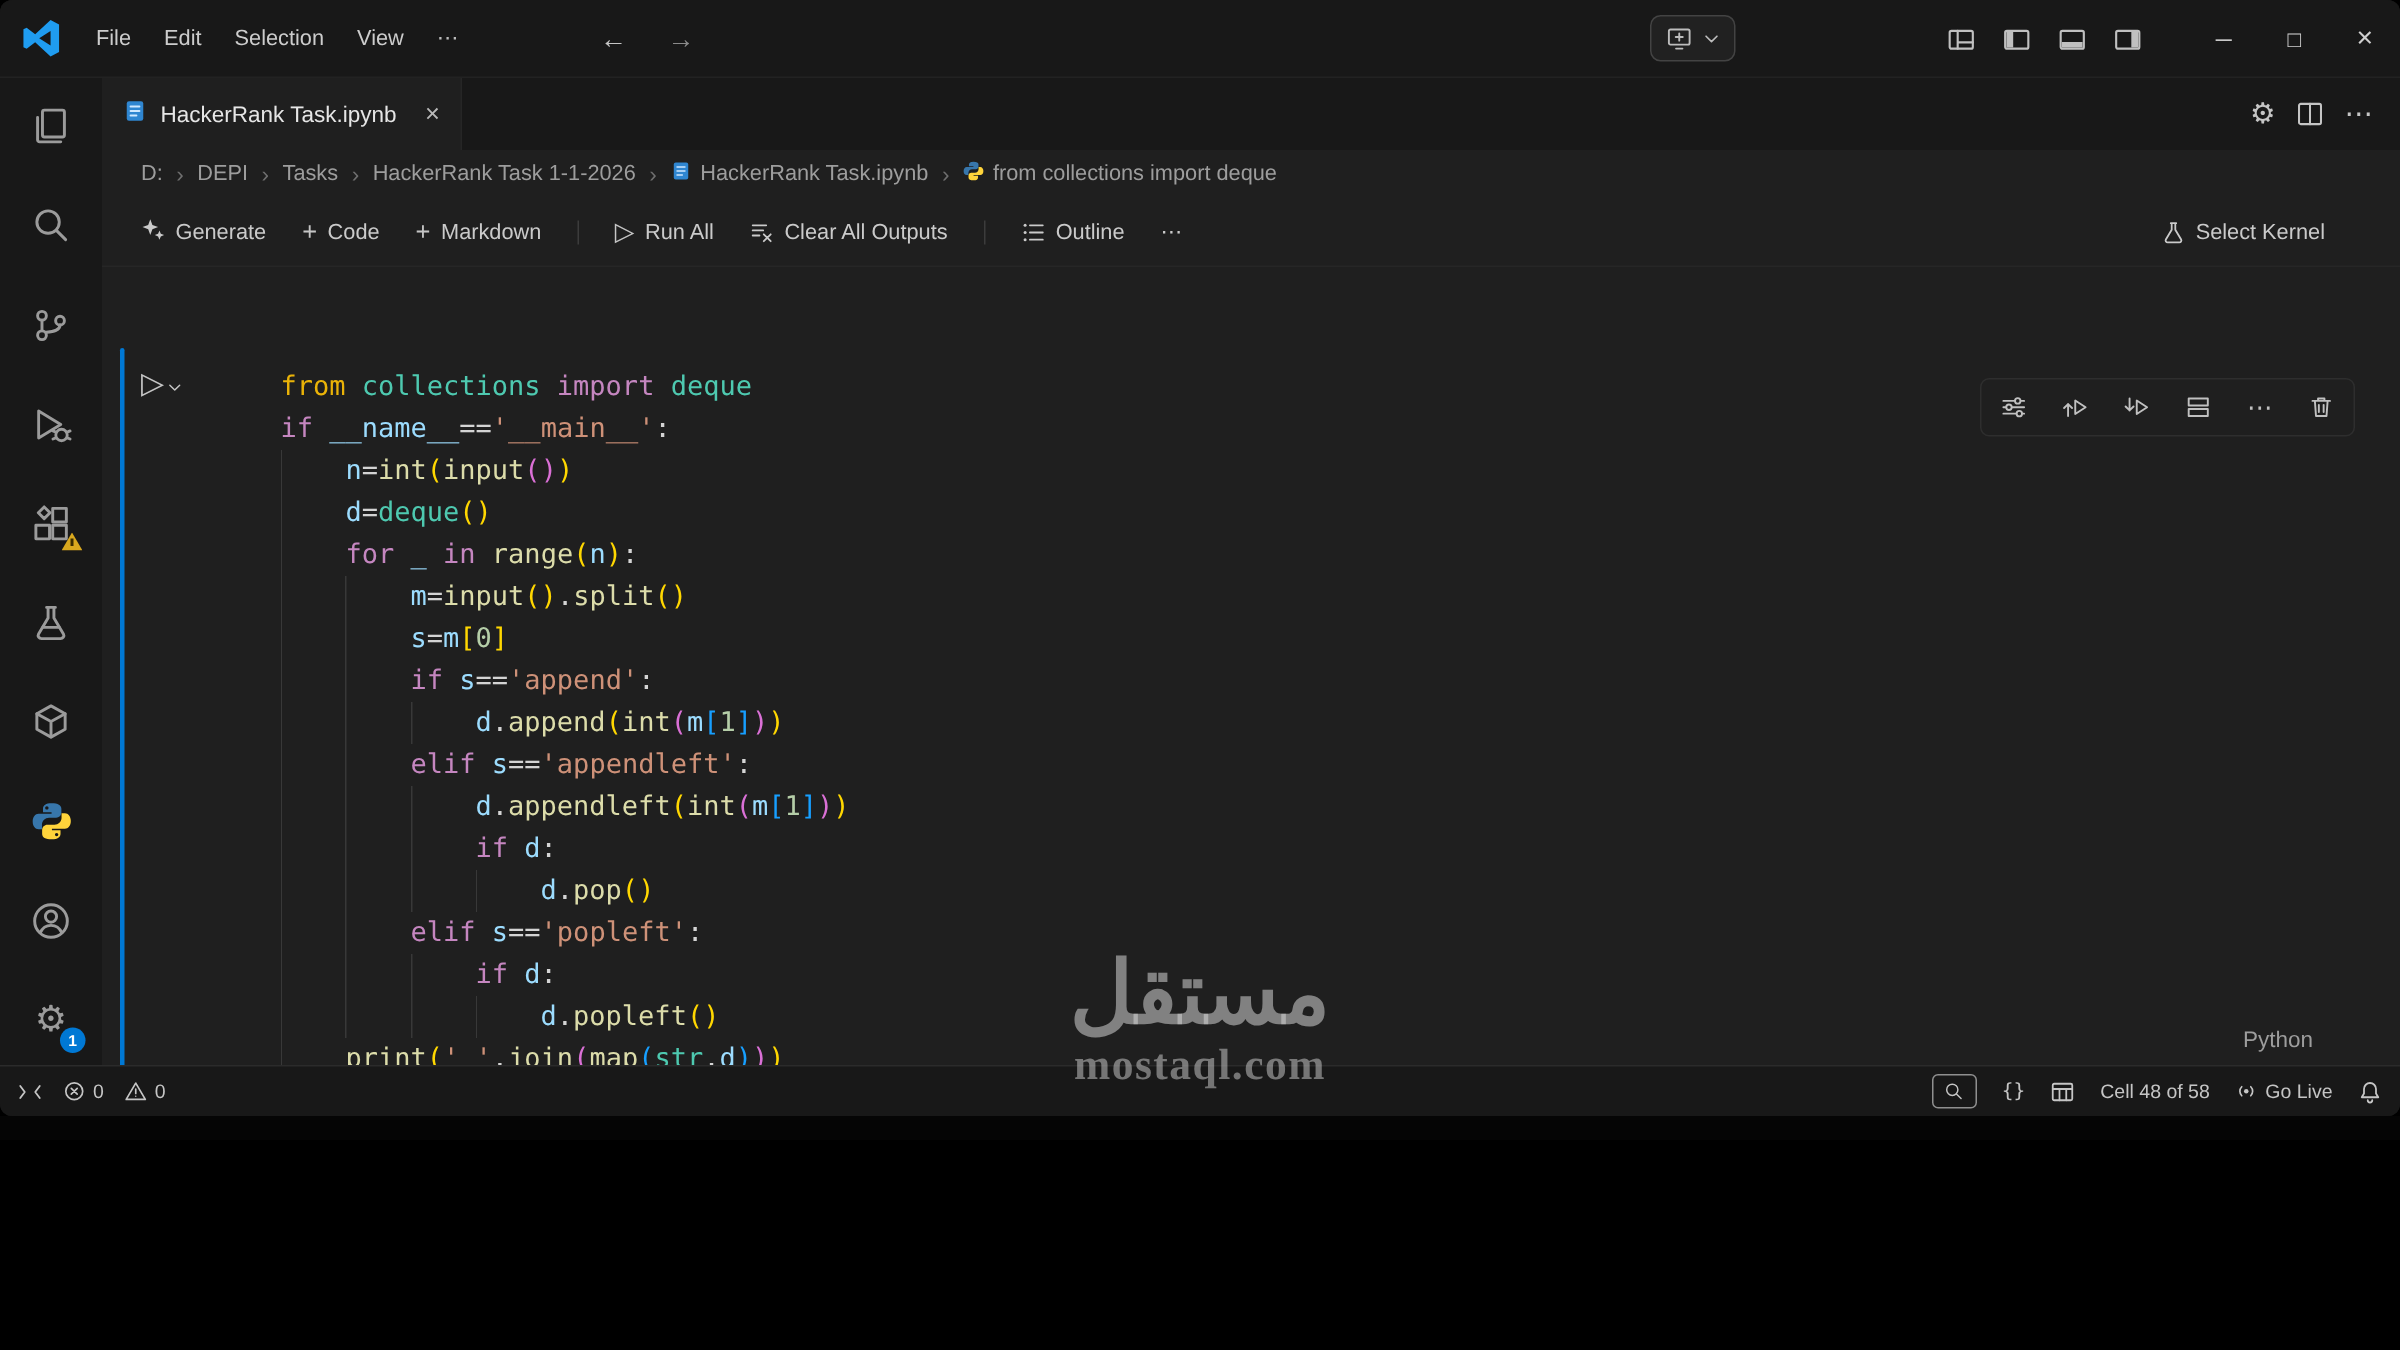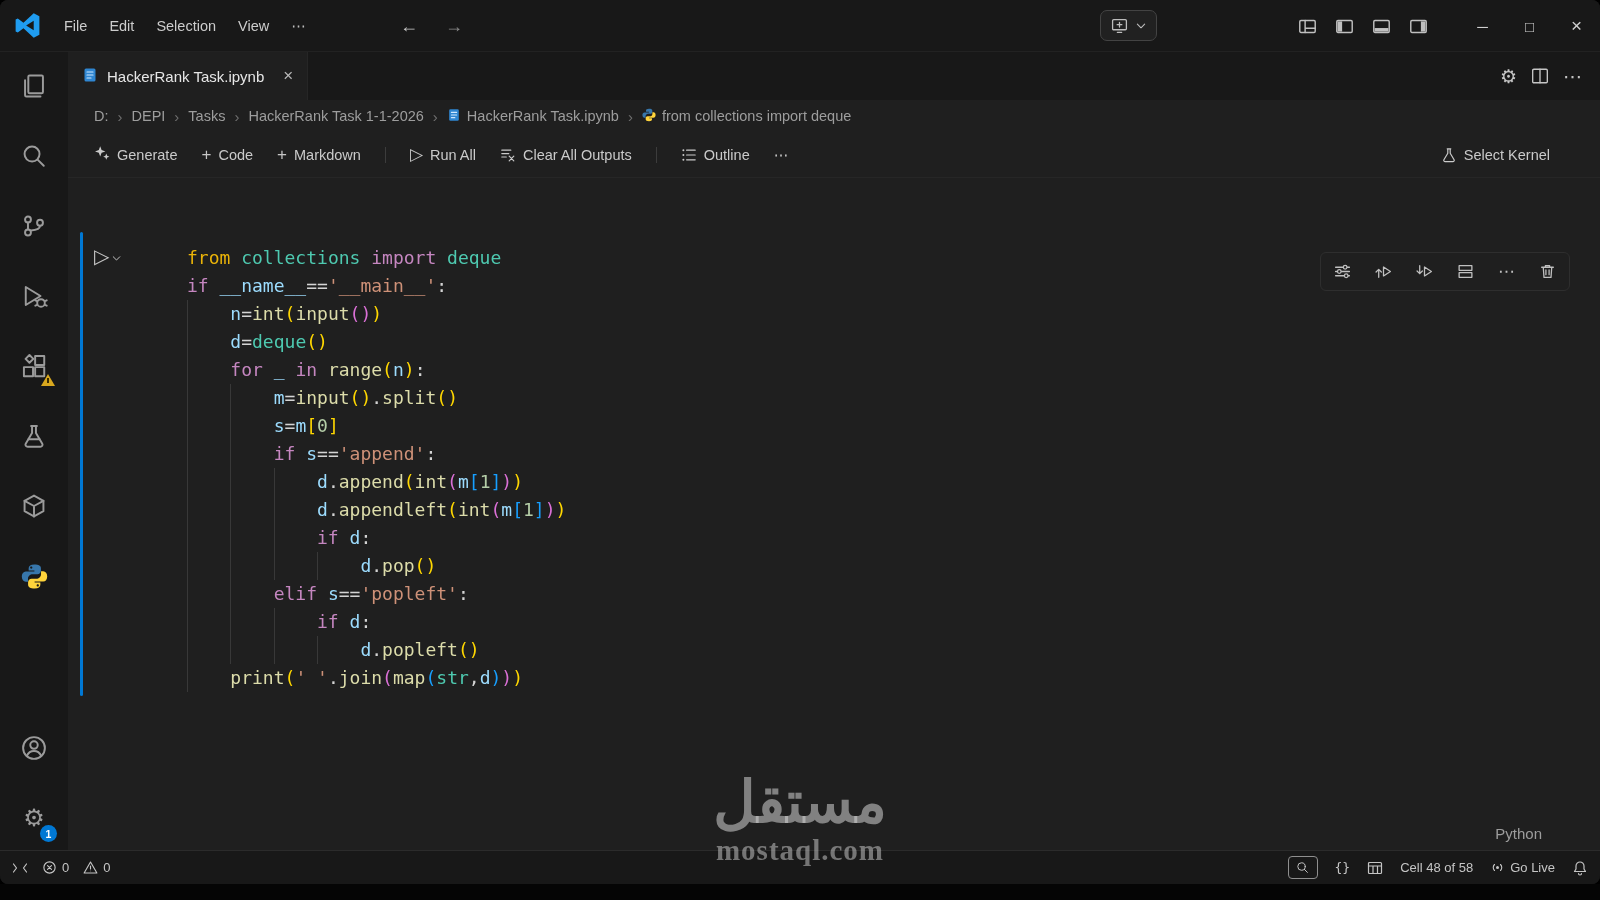--- a/index.html
+++ b/index.html
@@ -1,18 +1,18 @@
 <!DOCTYPE html>
 <html><head>
 <meta charset="utf-8">
 <style>
   *{margin:0;padding:0;box-sizing:border-box}
   html,body{width:1600px;height:900px;background:#000;overflow:hidden}
   body{font-family:"Liberation Sans",sans-serif;color:#ccc;font-size:14px}
-  .window{position:relative;width:1600px;height:884px;background:#181818;border-radius:8px;overflow:hidden;display:flex;flex-direction:column}
+  .window{position:relative;width:1600px;height:744px;background:#181818;border-radius:8px;overflow:hidden;display:flex;flex-direction:column}
 
   svg.ic{fill:none;stroke:currentColor;stroke-width:1.2;stroke-linecap:round;stroke-linejoin:round;display:block}
 
   
   .titlebar{position:relative;height:52px;flex:none;display:flex;align-items:center;background:#181818;border-bottom:1px solid #222}
   .tb-left{display:flex;align-items:center;padding-left:14px}
   .logo{width:27px;height:27px;margin-right:12px}
   .menu{padding:6px 11px;font-size:14.5px;color:#ccc;border-radius:5px}
   .menu.more{color:#bdbdbd}
   .nav{position:absolute;left:400px;top:0;height:52px;display:flex;align-items:center;gap:27px;font-size:18px;color:#c5c5c5}
@@ -391,20 +391,21 @@
             <div>
                 <div class="code-line"><span style="color: #eab308;">from </span><span style="color: rgb(78, 201, 176);">collections </span><span style="color: rgb(197, 134, 192);">import </span><span style="color: rgb(78, 201, 176);">deque</span></div>
                 <div class="code-line"><span style="color: rgb(197, 134, 192);">if </span><span style="color: rgb(156, 220, 254);">__name__</span><span style="color: rgb(212, 212, 212);">==</span><span style="color: rgb(206, 145, 120);">'__main__'</span><span style="color: rgb(212, 212, 212);">:</span></div>
                 <div class="code-line"><span class="indent"></span><span style="color: rgb(156, 220, 254);">n</span><span style="color: rgb(212, 212, 212);">=</span><span style="color: rgb(220, 220, 170);">int</span><span style="color: rgb(255, 215, 0);">(</span><span style="color: rgb(220, 220, 170);">input</span><span style="color: rgb(218, 112, 214);">(</span><span style="color: rgb(218, 112, 214);">)</span><span style="color: rgb(255, 215, 0);">)</span></div>
                 <div class="code-line"><span class="indent"></span><span style="color: rgb(156, 220, 254);">d</span><span style="color: rgb(212, 212, 212);">=</span><span style="color: rgb(78, 201, 176);">deque</span><span style="color: rgb(255, 215, 0);">(</span><span style="color: rgb(255, 215, 0);">)</span></div>
                 <div class="code-line"><span class="indent"></span><span style="color: rgb(197, 134, 192);">for </span><span style="color: rgb(156, 220, 254);">_ </span><span style="color: rgb(197, 134, 192);">in </span><span style="color: rgb(220, 220, 170);">range</span><span style="color: rgb(255, 215, 0);">(</span><span style="color: rgb(156, 220, 254);">n</span><span style="color: rgb(255, 215, 0);">)</span><span style="color: rgb(212, 212, 212);">:</span></div>
                 <div class="code-line"><span class="indent"></span><span class="indent"></span><span style="color: rgb(156, 220, 254);">m</span><span style="color: rgb(212, 212, 212);">=</span><span style="color: rgb(220, 220, 170);">input</span><span style="color: rgb(255, 215, 0);">(</span><span style="color: rgb(255, 215, 0);">)</span><span style="color: rgb(212, 212, 212);">.</span><span style="color: rgb(220, 220, 170);">split</span><span style="color: rgb(255, 215, 0);">(</span><span style="color: rgb(255, 215, 0);">)</span></div>
                 <div class="code-line"><span class="indent"></span><span class="indent"></span><span style="color: rgb(156, 220, 254);">s</span><span style="color: rgb(212, 212, 212);">=</span><span style="color: rgb(156, 220, 254);">m</span><span style="color: rgb(255, 215, 0);">[</span><span style="color: rgb(181, 206, 168);">0</span><span style="color: rgb(255, 215, 0);">]</span></div>
                 <div class="code-line"><span class="indent"></span><span class="indent"></span><span style="color: rgb(197, 134, 192);">if </span><span style="color: rgb(156, 220, 254);">s</span><span style="color: rgb(212, 212, 212);">==</span><span style="color: rgb(206, 145, 120);">'append'</span><span style="color: rgb(212, 212, 212);">:</span></div>
                 <div class="code-line"><span class="indent"></span><span class="indent"></span><span class="indent"></span><span style="color: rgb(156, 220, 254);">d</span><span style="color: rgb(212, 212, 212);">.</span><span style="color: rgb(220, 220, 170);">append</span><span style="color: rgb(255, 215, 0);">(</span><span style="color: rgb(220, 220, 170);">int</span><span style="color: rgb(218, 112, 214);">(</span><span style="color: rgb(156, 220, 254);">m</span><span style="color: rgb(23, 159, 255);">[</span><span style="color: rgb(181, 206, 168);">1</span><span style="color: rgb(23, 159, 255);">]</span><span style="color: rgb(218, 112, 214);">)</span><span style="color: rgb(255, 215, 0);">)</span></div>
+                <div class="code-line"><span class="indent"></span><span class="indent"></span><span style="color: rgb(197, 134, 192);">elif </span><span style="color: rgb(156, 220, 254);">s</span><span style="color: rgb(212, 212, 212);">==</span><span style="color: rgb(206, 145, 120);">'appendleft'</span><span style="color: rgb(212, 212, 212);">:</span></div>
                 <div class="code-line"><span class="indent"></span><span class="indent"></span><span class="indent"></span><span style="color: rgb(156, 220, 254);">d</span><span style="color: rgb(212, 212, 212);">.</span><span style="color: rgb(220, 220, 170);">appendleft</span><span style="color: rgb(255, 215, 0);">(</span><span style="color: rgb(220, 220, 170);">int</span><span style="color: rgb(218, 112, 214);">(</span><span style="color: rgb(156, 220, 254);">m</span><span style="color: rgb(23, 159, 255);">[</span><span style="color: rgb(181, 206, 168);">1</span><span style="color: rgb(23, 159, 255);">]</span><span style="color: rgb(218, 112, 214);">)</span><span style="color: rgb(255, 215, 0);">)</span></div>
                 <div class="code-line"><span class="indent"></span><span class="indent"></span><span class="indent"></span><span style="color: rgb(197, 134, 192);">if </span><span style="color: rgb(156, 220, 254);">d</span><span style="color: rgb(212, 212, 212);">:</span></div>
                 <div class="code-line"><span class="indent"></span><span class="indent"></span><span class="indent"></span><span class="indent"></span><span style="color: rgb(156, 220, 254);">d</span><span style="color: rgb(212, 212, 212);">.</span><span style="color: rgb(220, 220, 170);">pop</span><span style="color: rgb(255, 215, 0);">(</span><span style="color: rgb(255, 215, 0);">)</span></div>
                 <div class="code-line"><span class="indent"></span><span class="indent"></span><span style="color: rgb(197, 134, 192);">elif </span><span style="color: rgb(156, 220, 254);">s</span><span style="color: rgb(212, 212, 212);">==</span><span style="color: rgb(206, 145, 120);">'popleft'</span><span style="color: rgb(212, 212, 212);">:</span></div>
                 <div class="code-line"><span class="indent"></span><span class="indent"></span><span class="indent"></span><span style="color: rgb(197, 134, 192);">if </span><span style="color: rgb(156, 220, 254);">d</span><span style="color: rgb(212, 212, 212);">:</span></div>
                 <div class="code-line"><span class="indent"></span><span class="indent"></span><span class="indent"></span><span class="indent"></span><span style="color: rgb(156, 220, 254);">d</span><span style="color: rgb(212, 212, 212);">.</span><span style="color: rgb(220, 220, 170);">popleft</span><span style="color: rgb(255, 215, 0);">(</span><span style="color: rgb(255, 215, 0);">)</span></div>
                 <div class="code-line"><span class="indent"></span><span style="color: rgb(220, 220, 170);">print</span><span style="color: rgb(255, 215, 0);">(</span><span style="color: rgb(206, 145, 120);">' '</span><span style="color: rgb(212, 212, 212);">.</span><span style="color: rgb(220, 220, 170);">join</span><span style="color: rgb(218, 112, 214);">(</span><span style="color: rgb(220, 220, 170);">map</span><span style="color: rgb(23, 159, 255);">(</span><span style="color: rgb(78, 201, 176);">str</span><span style="color: rgb(212, 212, 212);">,</span><span style="color: rgb(156, 220, 254);">d</span><span style="color: rgb(23, 159, 255);">)</span><span style="color: rgb(218, 112, 214);">)</span><span style="color: rgb(255, 215, 0);">)</span></div>
               </div>
           </div>
         </div>

